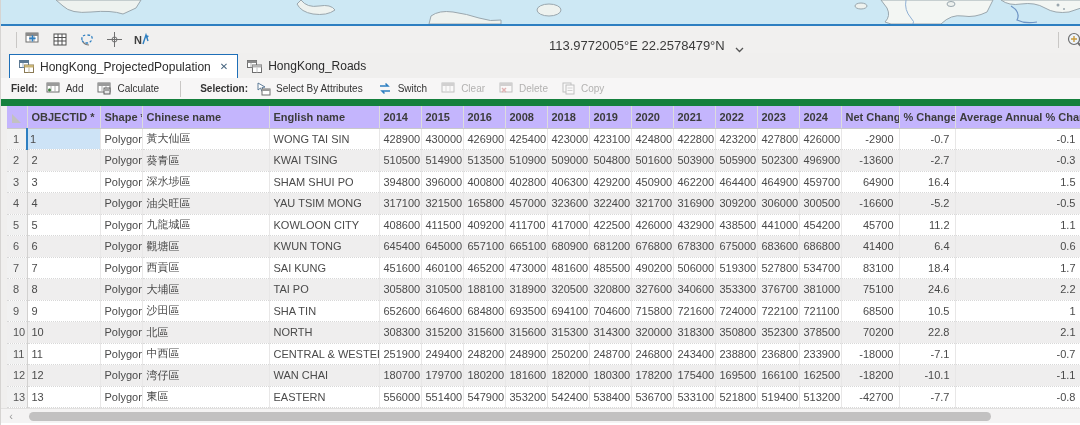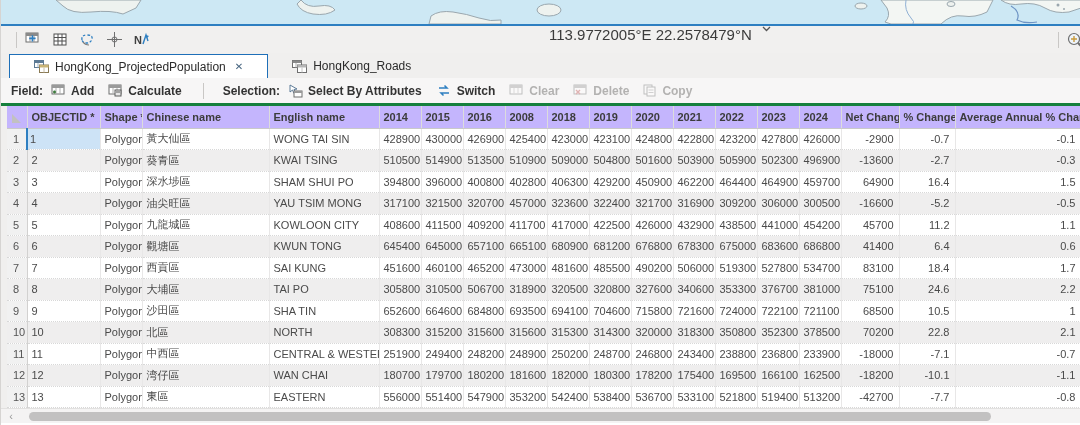--- a/index.html
+++ b/index.html
@@ -10,33 +10,33 @@
   #map-strip { position:relative; width:100%; height:24px; background:#cde8f4; overflow:hidden; }
   #map-accent { width:100%; height:2px; background:#2e7fc1; }
 
   
   #status-toolbar { position:relative; display:flex; align-items:center; height:27px; background:#f1f0ef; padding:0 8px; }
   #scale-box { display:flex; align-items:center; justify-content:space-between; width:96px; height:20px; background:#fff; border:1px solid #9a9a9a; padding:0 4px 0 6px; font-size:11.5px; color:#333; }
   .caret { font-size:8px; color:#555; line-height:1; }
   .vsep { width:1px; height:16px; background:#c9c7c5; margin:0 7px; }
   .tool-icons { display:flex; align-items:center; gap:9px; }
   .tico { display:inline-flex; align-items:center; justify-content:center; width:18px; height:18px; }
-  #coords-group { position:absolute; left:548px; top:0; height:27px; display:flex; align-items:flex-start; gap:10px; font-size:15px; color:#3b3b3b; }
+  #coords-group { position:absolute; left:548px; top:0; height:27px; display:flex; align-items:flex-end; gap:10px; font-size:13px; color:#3b3b3b; }
   #right-tools { position:absolute; right:0; top:0; height:27px; display:flex; align-items:center; }
 
   
   #tab-bar { display:flex; align-items:flex-end; height:25px; background:#f0efee; padding-left:8px; }
-  .tab { display:flex; align-items:center; gap:6px; height:24px; padding:0 24px; font-size:12px; color:#2b2b2b; cursor:default; }
+  .tab { display:flex; align-items:center; gap:6px; height:24px; padding:0 9px; font-size:12px; color:#2b2b2b; cursor:default; }
   .tab.active { background:#fff; border:1px solid #1e6fb8; border-bottom:none; }
   .tab .close { font-size:10px; color:#44637e; margin-left:3px; }
 
   
-  #table-toolbar { display:flex; align-items:center; height:28px; background:#f7f6f6; border-bottom:3px solid #15803d; padding:0 10px; font-size:12px; color:#333; }
+  #table-toolbar { display:flex; align-items:center; height:28px; background:#f7f6f6; border-bottom:7px solid #15803d; padding:0 10px; font-size:10px; color:#333; }
   .tb-label { font-weight:bold; margin-right:8px; }
-  .tb-btn { display:flex; align-items:center; gap:5px; margin-right:14px; color:#333;font-weight:bold; }
+  .tb-btn { display:flex; align-items:center; gap:5px; margin-right:14px; color:#333; }
   .tb-btn.disabled { color:#b3b2b1; }
   .tb-btn.disabled svg { opacity:.4; }
 
   
   #table-wrap { padding-left:6px; background:#f0efee; }
   table { border-collapse:collapse; table-layout:fixed; width:1074px; background:#fff; font-size:11px; color:#4a4a4a; }
   th, td { white-space:nowrap; overflow:hidden; }
   th { height:22px; background:#c4b5fd; border-bottom:1px solid #c9c9c9; border-right:1px solid #dcdcdc; font-weight:bold; color:#3c3c3c; text-align:left; padding:0 4px; }
   th.num { text-align:right; }
   th.corner { position:relative; padding:0; }
@@ -345,21 +345,21 @@
             <td class="num c-avg-annual-pct-change">1.5</td>
           </tr>
           <tr>
             <td class="rownum">4</td>
             <td class="c-objectid">4</td>
             <td class="c-shape">Polygon</td>
             <td class="c-chinese-name">油尖旺區</td>
             <td class="c-english-name">YAU TSIM MONG</td>
             <td class="num c-y2014">317100</td>
             <td class="num c-y2015">321500</td>
-            <td class="num c-y2016">320700</td>
+            <td class="num c-y2016">165800</td>
             <td class="num c-y2017">457000</td>
             <td class="num c-y2018">323600</td>
             <td class="num c-y2019">322400</td>
             <td class="num c-y2020">321700</td>
             <td class="num c-y2021">316900</td>
             <td class="num c-y2022">309200</td>
             <td class="num c-y2023">306000</td>
             <td class="num c-y2024">300500</td>
             <td class="num c-net-change">-16600</td>
             <td class="num c-pct-change">-5.2</td>
@@ -429,21 +429,21 @@
             <td class="num c-avg-annual-pct-change">1.7</td>
           </tr>
           <tr>
             <td class="rownum">8</td>
             <td class="c-objectid">8</td>
             <td class="c-shape">Polygon</td>
             <td class="c-chinese-name">大埔區</td>
             <td class="c-english-name">TAI PO</td>
             <td class="num c-y2014">305800</td>
             <td class="num c-y2015">310500</td>
-            <td class="num c-y2016">506700</td>
+            <td class="num c-y2016">188100</td>
             <td class="num c-y2017">318900</td>
             <td class="num c-y2018">320500</td>
             <td class="num c-y2019">320800</td>
             <td class="num c-y2020">327600</td>
             <td class="num c-y2021">340600</td>
             <td class="num c-y2022">353300</td>
             <td class="num c-y2023">376700</td>
             <td class="num c-y2024">381000</td>
             <td class="num c-net-change">75100</td>
             <td class="num c-pct-change">24.6</td>

